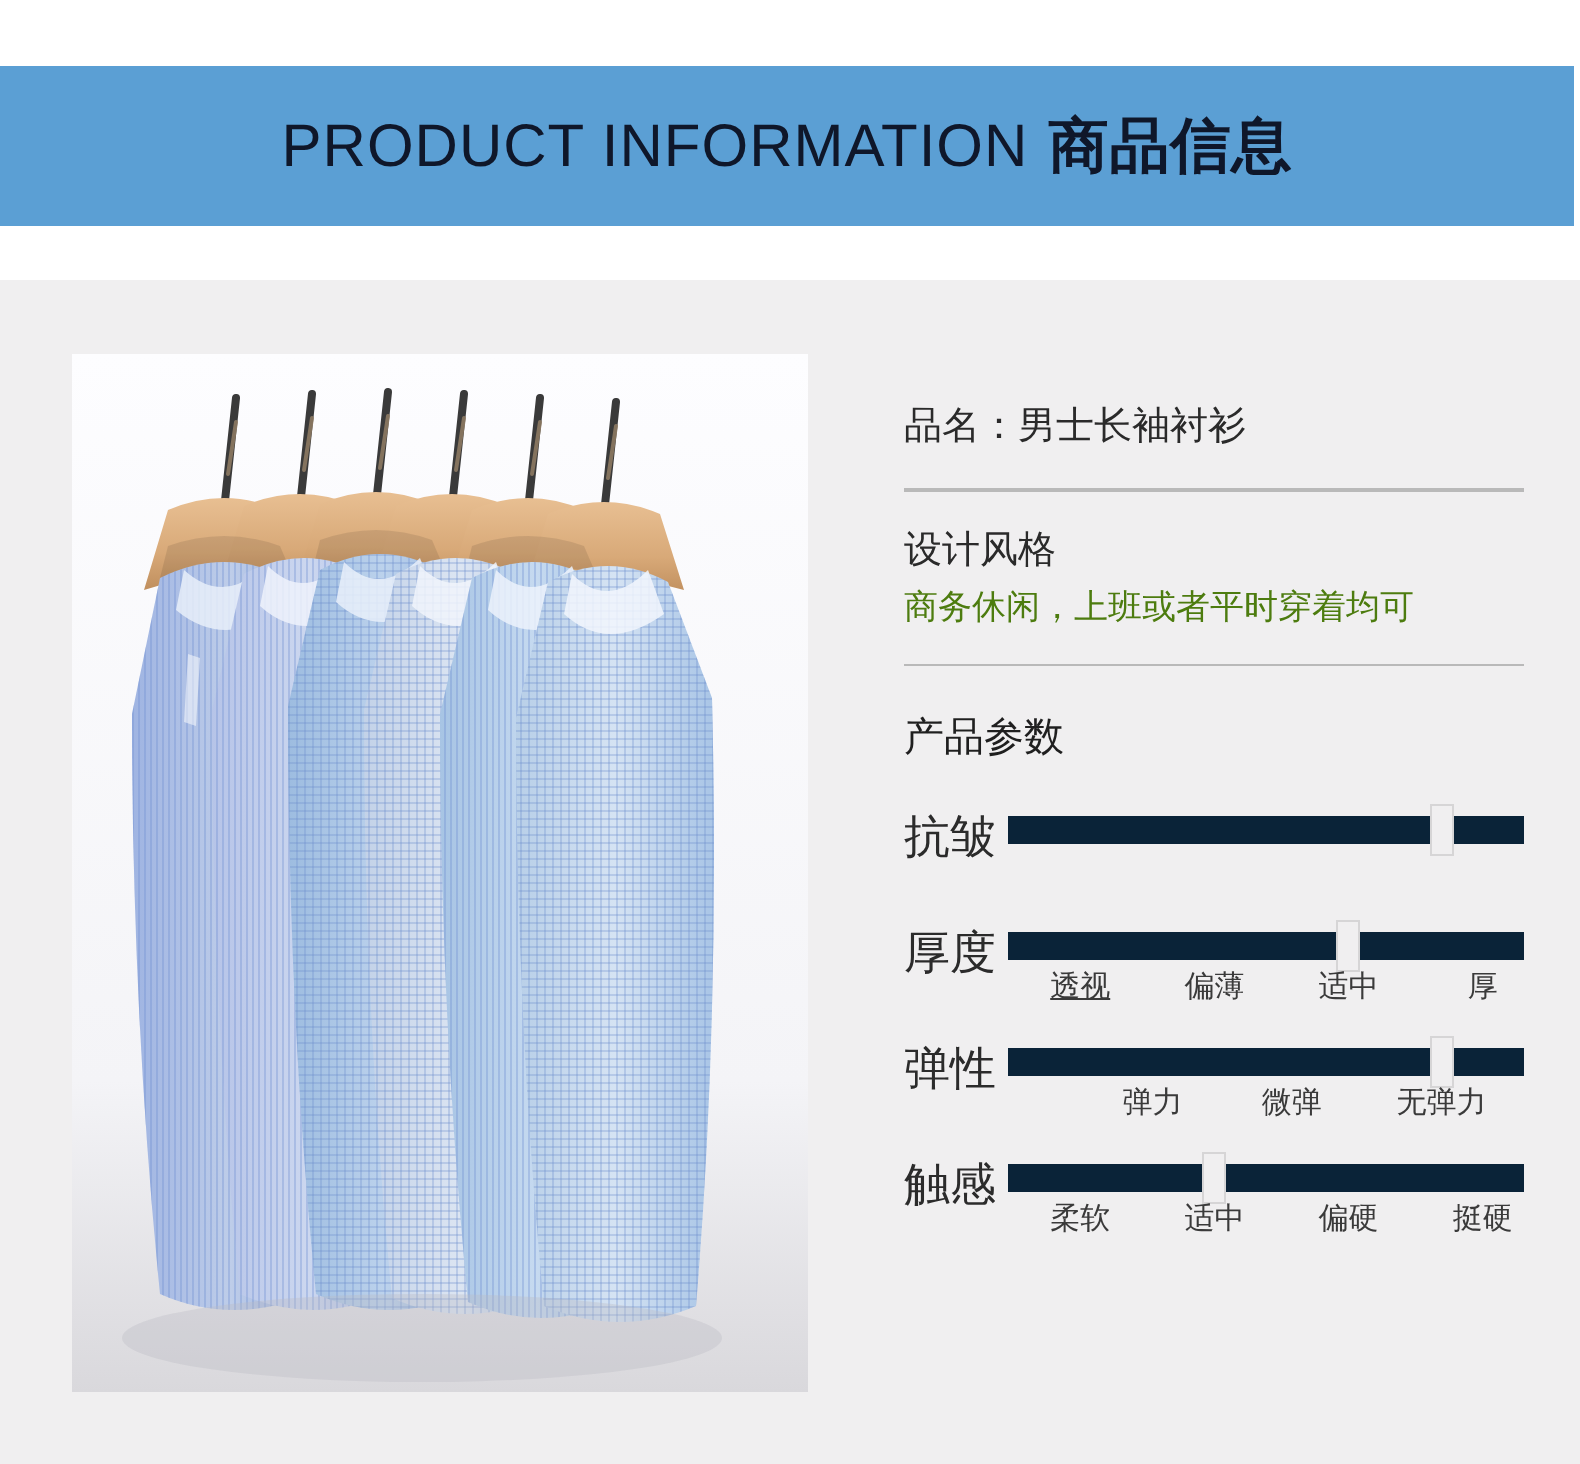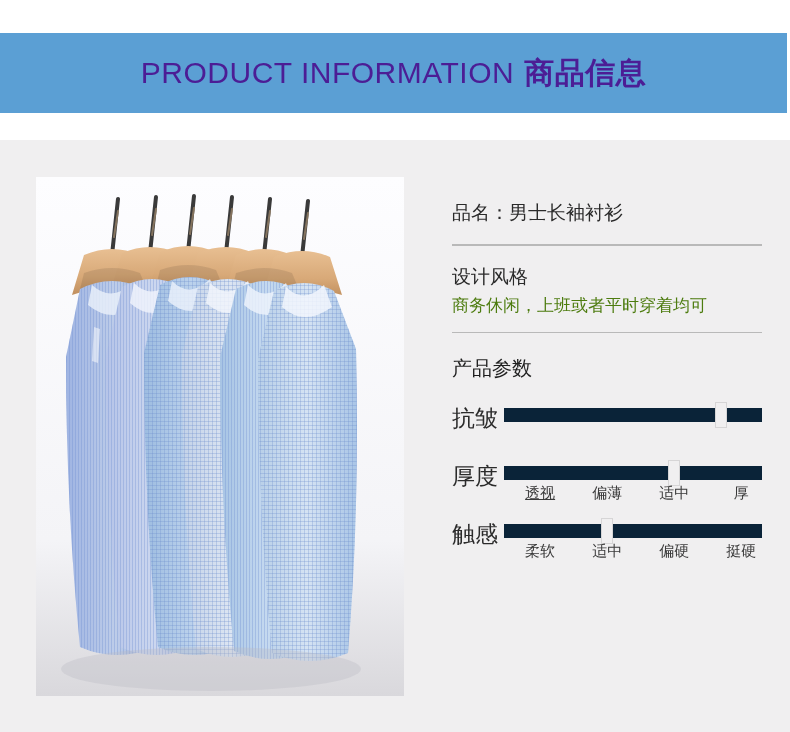--- a/index.html
+++ b/index.html
@@ -11,21 +11,21 @@
     overflow:hidden;
   }
 
   
   .banner{
     position:absolute; left:0; top:33px; width:787px; height:80px;
     background:#5b9fd4;
     display:flex; align-items:center; justify-content:center;
   }
   .banner-title{
-    color:#4c1d95; font-size:30px; letter-spacing:.5px; font-weight:400;
+    color:#0f172a; font-size:30px; letter-spacing:.5px; font-weight:400;
     white-space:nowrap;
   }
   .banner-title .cn{ margin-left:10px; font-weight:600; }
 
   
   .content{
     position:absolute; left:0; top:140px; width:790px; height:668px;
     background:#f0eff0;
   }
 
@@ -38,21 +38,21 @@
   .photo svg{ display:block; width:100%; height:100%; }
 
   
   .info{
     position:absolute; left:452px; top:60px; width:310px;
   }
   .row-name{ font-size:19px; color:#2a2a2a; padding-bottom:18px; }
   .row-name .val{ font-weight:400; }
   .divider{ height:1px; background:#b9b9b9; width:100%; }
   .row-comp{ font-size:19px; color:#2a2a2a; padding:22px 0 20px 0; }
-  .row-style{ padding:18px 0 14px 0; }
+  .row-style{ padding:18px 0 14px 0;font-family:Liberation Mono, monospace; }
   .style-title{ font-size:19px; color:#2a2a2a; line-height:1.35; }
   .style-sub{ font-size:17px; color:#4d7c0f; margin-top:5px; line-height:1.35; }
 
   .params-title{ font-size:20px; color:#1f1f1f; margin:22px 0 16px 0; }
 
   
   .param{
     position:relative;
     height:58px;
   }
@@ -255,20 +255,32 @@
             <div class="marker" style="left: 66%; background: rgb(240, 239, 240);"></div>
           </div>
           <div class="scale">
             <span class="tick" style="left: 14%; text-decoration: underline;">透视</span>
             <span class="tick" style="left: 40%;">偏薄</span>
             <span class="tick" style="left: 66%;">适中</span>
             <span class="tick" style="left: 92%;">厚</span>
           </div>
         </div>
         <div class="param">
+          <div class="param-label">弹性</div>
+          <div class="bar-wrap">
+            <div class="bar" style="background: rgb(10, 35, 56);"></div>
+            <div class="marker" style="left: 84%; background: rgb(240, 239, 240);"></div>
+          </div>
+          <div class="scale">
+            <span class="tick" style="left: 28%;">弹力</span>
+            <span class="tick" style="left: 55%;">微弹</span>
+            <span class="tick" style="left: 84%;">无弹力</span>
+          </div>
+        </div>
+        <div class="param">
           <div class="param-label">触感</div>
           <div class="bar-wrap">
             <div class="bar" style="background: rgb(10, 35, 56);"></div>
             <div class="marker" style="left: 40%; background: rgb(240, 239, 240);"></div>
           </div>
           <div class="scale">
             <span class="tick" style="left: 14%;">柔软</span>
             <span class="tick" style="left: 40%;">适中</span>
             <span class="tick" style="left: 66%;">偏硬</span>
             <span class="tick" style="left: 92%;">挺硬</span>

